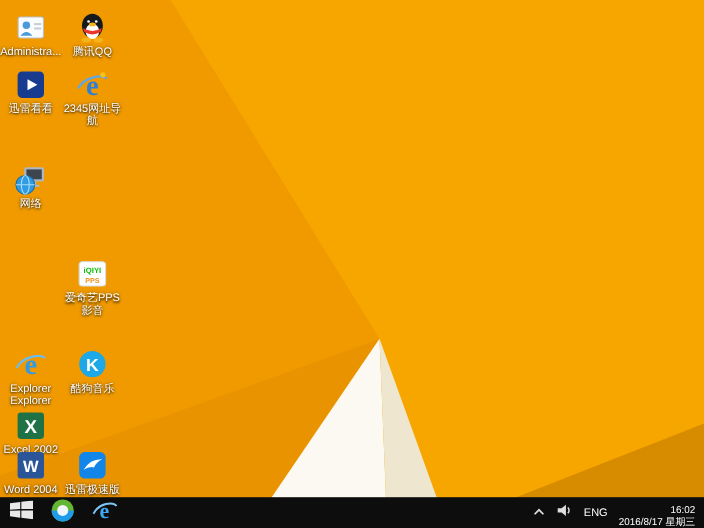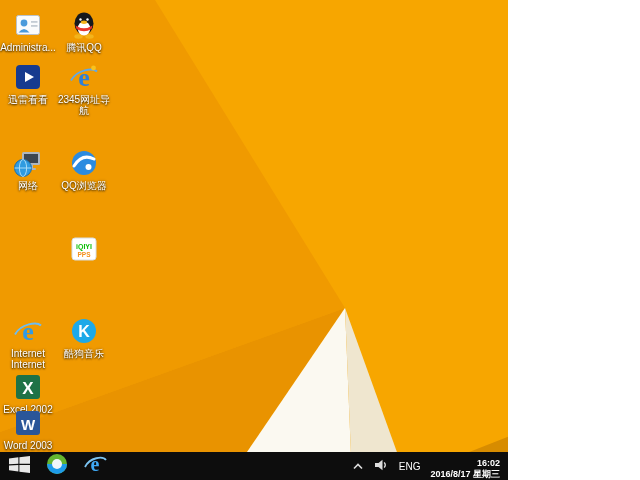--- a/index.html
+++ b/index.html
@@ -1,18 +1,18 @@
 <!DOCTYPE html>
 <html><head>
 <meta charset="utf-8">
 <style>
   * { margin:0; padding:0; box-sizing:border-box; }
   html, body { width:640px; height:480px; overflow:hidden; }
   body { font-family:"Liberation Sans", sans-serif; }
-  .desktop { position:relative; width:508px; height:480px; background:#F7A600; overflow:hidden; }
+  .desktop { position:relative; width:640px; height:480px; background:#F7A600; overflow:hidden; }
   .wallpaper-svg { position:absolute; left:0; top:0; width:640px; height:480px; }
 
   .icon-cell { position:absolute; width:56px; display:flex; flex-direction:column; align-items:center; cursor:default; }
   .col1 { left:0px; }
   .col2 { left:56px;justify-content:center; }
   .icon-art { width:30px; height:30px; display:flex; align-items:center; justify-content:center; }
   .icon-art svg { width:30px; height:30px; }
   .icon-label {
     margin-top:2px; font-size:10px; line-height:11px; color:#ffffff; text-align:center;
     max-width:56px; overflow-wrap:break-word; word-break:break-word;
@@ -20,21 +20,21 @@
   }
 
   .taskbar {
     position:absolute; left:0; right:0; bottom:0; height:28px; background:#0D0D0D;
     display:flex; align-items:center; z-index:10;
   }
   .tb-btn { width:38px; height:28px; display:flex; align-items:center; justify-content:center; }
   .tray { margin-left:auto; display:flex; align-items:flex-end; height:28px; }
   .tray-item { display:flex; align-items:center; justify-content:center; height:28px; padding:0 5px; }
   .lang-indicator { color:#ffffff; font-size:10px; padding:0 6px; }
-  .clock { text-align:right; font-size:9px; line-height:11px; color:#ffffff; padding:0 8px 0 4px;font-weight:bold; }
+  .clock { text-align:right; font-size:9px; line-height:11px; color:#ffffff; padding:0 8px 0 4px; }
 </style>
 </head>
 <body>
 
 <div class="desktop">
 
   <svg class="wallpaper-svg" viewBox="0 0 640 480" aria-hidden="true">
     <rect x="0" y="0" width="640" height="480" fill="#F7A600"></rect>
     <polygon points="0,0 155,0 345,308 0,432" fill="#F09A00"></polygon>
     <polygon points="0,432 345,308 228,480 0,480" fill="#E99300"></polygon>
@@ -82,41 +82,41 @@
   </div>
 
 
   <div class="icon-cell col1" style="top:316px">
     <div class="icon-art">
       <svg viewBox="0 0 30 30">
         <text x="15" y="24" text-anchor="middle" font-size="26" font-weight="bold" fill="#2E9BE8" font-family="Liberation Serif, serif">e</text>
         <path d="M2 18.5 C 8 7.5 24 5.5 28 9.5" stroke="#6CBCF2" stroke-width="2" fill="none"></path>
       </svg>
     </div>
-    <div class="icon-label">Internet Internet</div>
+    <div class="icon-label">Explorer Explorer</div>
   </div>
 
   <div class="icon-cell col1" style="top:372px">
     <div class="icon-art">
       <svg viewBox="0 0 30 30">
         <rect x="3" y="3" width="24" height="24" rx="3" fill="#1F7246"></rect>
         <text x="15" y="22" text-anchor="middle" font-size="17" font-weight="bold" fill="#FFFFFF">X</text>
       </svg>
     </div>
     <div class="icon-label">Excel 2002</div>
   </div>
 
   <div class="icon-cell col1" style="top:408px">
     <div class="icon-art">
       <svg viewBox="0 0 30 30">
         <rect x="3" y="3" width="24" height="24" rx="3" fill="#2A5699"></rect>
         <text x="15" y="21.5" text-anchor="middle" font-size="15" font-weight="bold" fill="#FFFFFF">W</text>
       </svg>
     </div>
-    <div class="icon-label">Word 2003</div>
+    <div class="icon-label">Word 2004</div>
   </div>
 
   <div class="icon-cell col2" style="top:10px">
     <div class="icon-art">
       <svg viewBox="0 0 30 30">
         <ellipse cx="9.5" cy="26.5" rx="4.2" ry="2.2" fill="#F3B41B"></ellipse>
         <ellipse cx="20.5" cy="26.5" rx="4.2" ry="2.2" fill="#F3B41B"></ellipse>
         <ellipse cx="15" cy="13.5" rx="9.5" ry="11" fill="#15181C"></ellipse>
         <ellipse cx="15" cy="18.5" rx="6.2" ry="7" fill="#FFFFFF"></ellipse>
         <circle cx="11.5" cy="9.5" r="1.2" fill="#FFFFFF"></circle>
@@ -132,52 +132,52 @@
     <div class="icon-art">
       <svg viewBox="0 0 30 30">
         <text x="15" y="24" text-anchor="middle" font-size="26" font-weight="bold" fill="#2F7FD6" font-family="Liberation Serif, serif">e</text>
         <path d="M2 18.5 C 8 7.5 24 5.5 28 9.5" stroke="#5FA8E8" stroke-width="2" fill="none"></path>
         <circle cx="24.5" cy="6" r="2.4" fill="#F8C21C"></circle>
       </svg>
     </div>
     <div class="icon-label">2345网址导航</div>
   </div>
 
-  <div class="icon-cell col2" style="top:148px">
-    <div class="icon-art">
-      <svg viewBox="0 0 30 30">
-        <circle cx="15" cy="15" r="12" fill="#2B8BE0"></circle>
-        <path d="M5 18 Q13 5 25 11" stroke="#FFFFFF" stroke-width="3" fill="none" stroke-linecap="round"></path>
-        <circle cx="19.5" cy="19" r="3" fill="#FFFFFF"></circle>
-      </svg>
-    </div>
-    <div class="icon-label">QQ浏览器</div>
-  </div>
 
   <div class="icon-cell col2" style="top:234px">
     <div class="icon-art">
       <svg viewBox="0 0 30 30">
         <rect x="3" y="4" width="24" height="22" rx="3" fill="#FFFFFF" stroke="#D8DEE4"></rect>
         <text x="15" y="14.5" text-anchor="middle" font-size="7" font-weight="bold" fill="#0BBE06">iQIYI</text>
         <text x="15" y="23" text-anchor="middle" font-size="6.5" font-weight="bold" fill="#F3901D">PPS</text>
       </svg>
     </div>
+    <div class="icon-label">爱奇艺PPS影音</div>
   </div>
 
   <div class="icon-cell col2" style="top:316px">
     <div class="icon-art">
       <svg viewBox="0 0 30 30">
         <circle cx="15" cy="15" r="12" fill="#1DA9E8"></circle>
         <text x="15" y="21" text-anchor="middle" font-size="16" font-weight="bold" fill="#FFFFFF">K</text>
       </svg>
     </div>
     <div class="icon-label">酷狗音乐</div>
   </div>
 
 
+  <div class="icon-cell col2" style="top:408px">
+    <div class="icon-art">
+      <svg viewBox="0 0 30 30">
+        <rect x="3" y="3" width="24" height="24" rx="5" fill="#1286E8"></rect>
+        <path d="M7 19 Q13 9 24 9.5 Q18.5 12 16.5 17 Q12.5 15.5 7 19 Z" fill="#FFFFFF"></path>
+      </svg>
+    </div>
+    <div class="icon-label">迅雷极速版</div>
+  </div>
 
   <div class="taskbar">
 
     <div class="tb-btn">
       <span>
         <svg width="21" height="17" viewBox="0 0 21 17">
           <g fill="#E8E8E8">
             <polygon points="0,2.6 9.4,1.3 9.4,7.8 0,8.3"></polygon>
             <polygon points="10.4,1.15 21,0 21,7.75 10.4,7.8"></polygon>
             <polygon points="0,9.4 9.4,9 9.4,15.6 0,14.3"></polygon>

